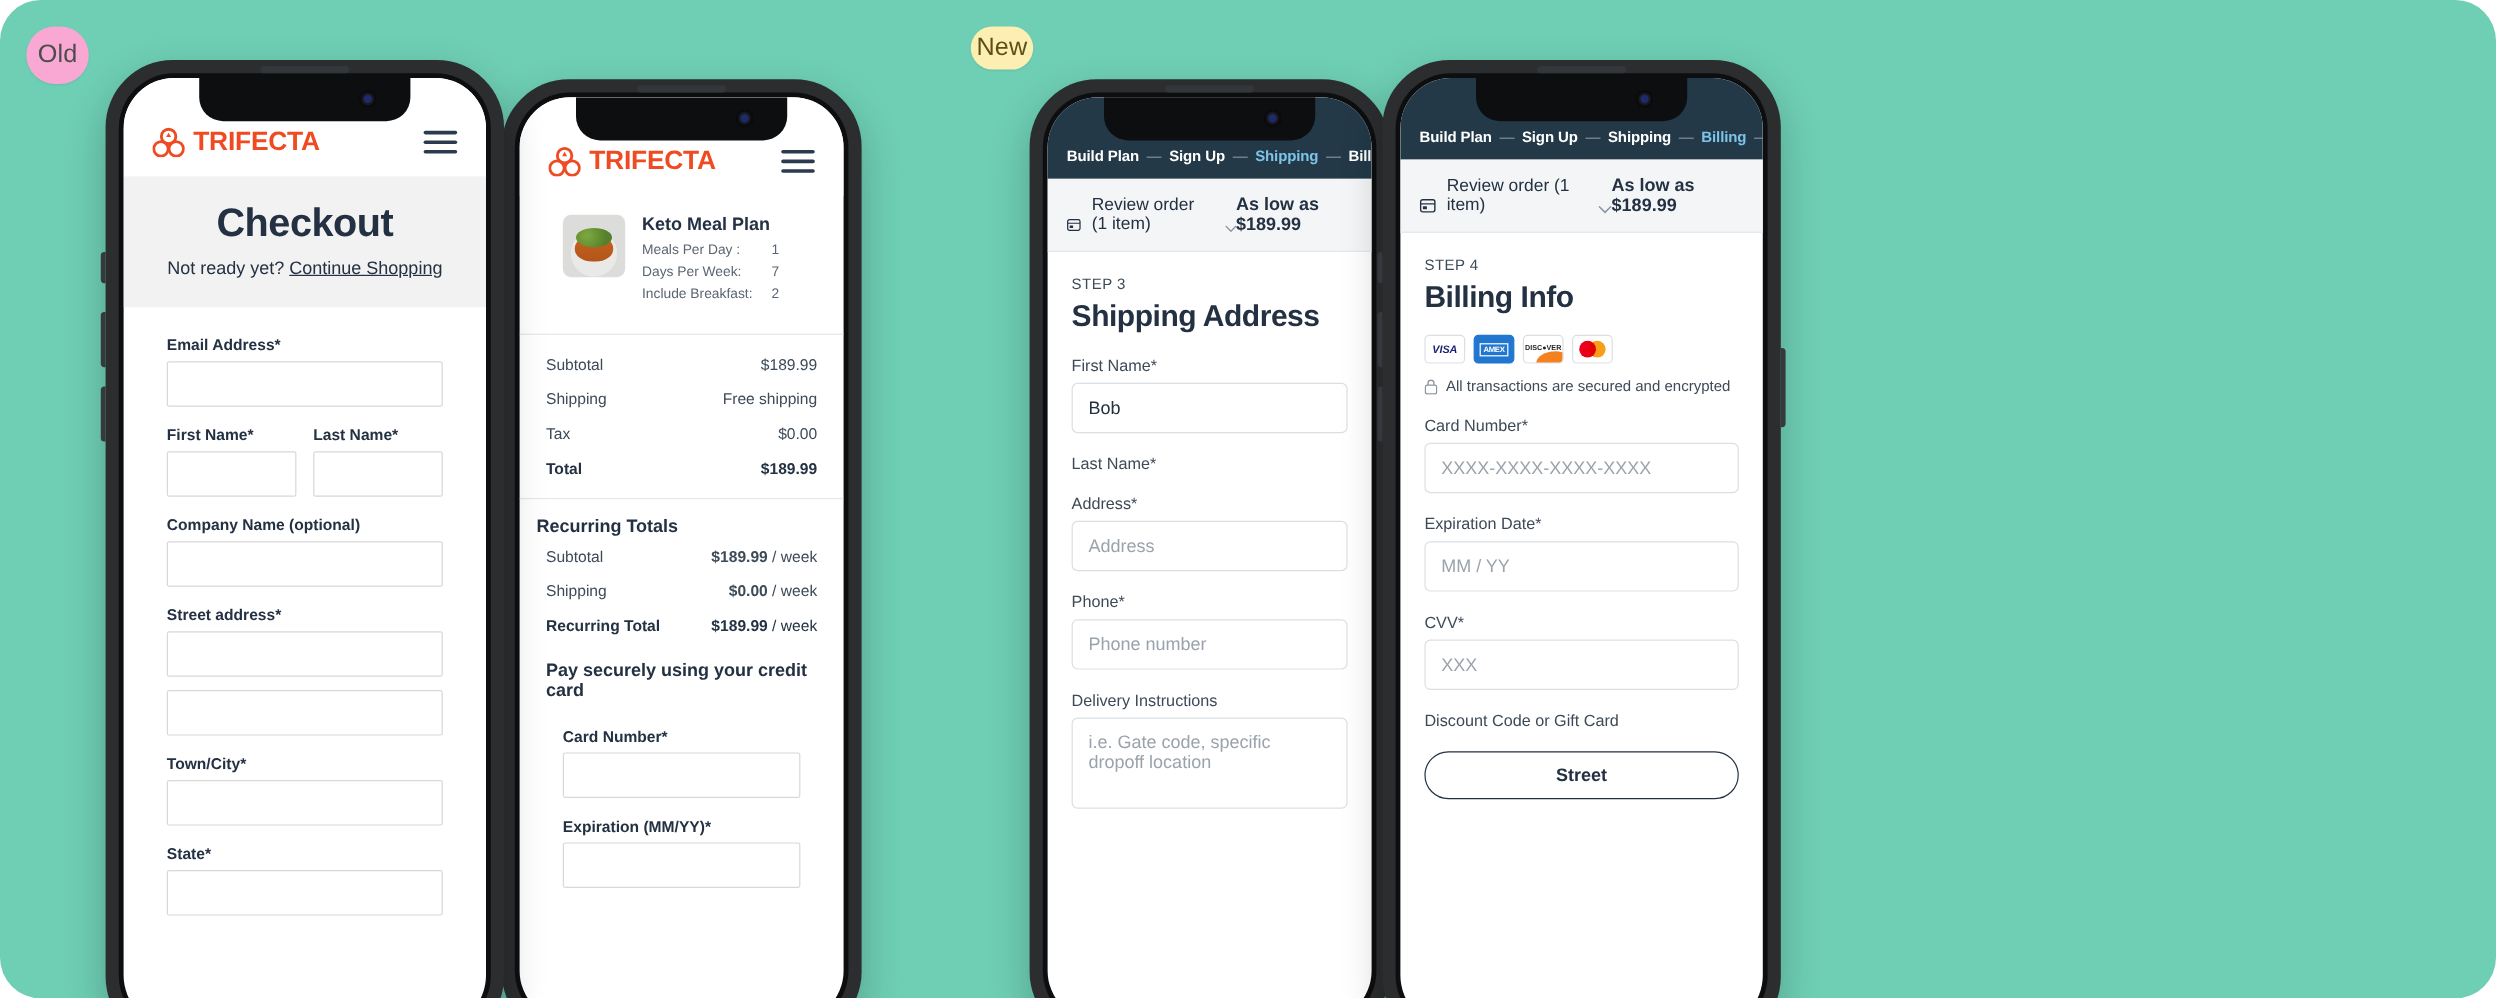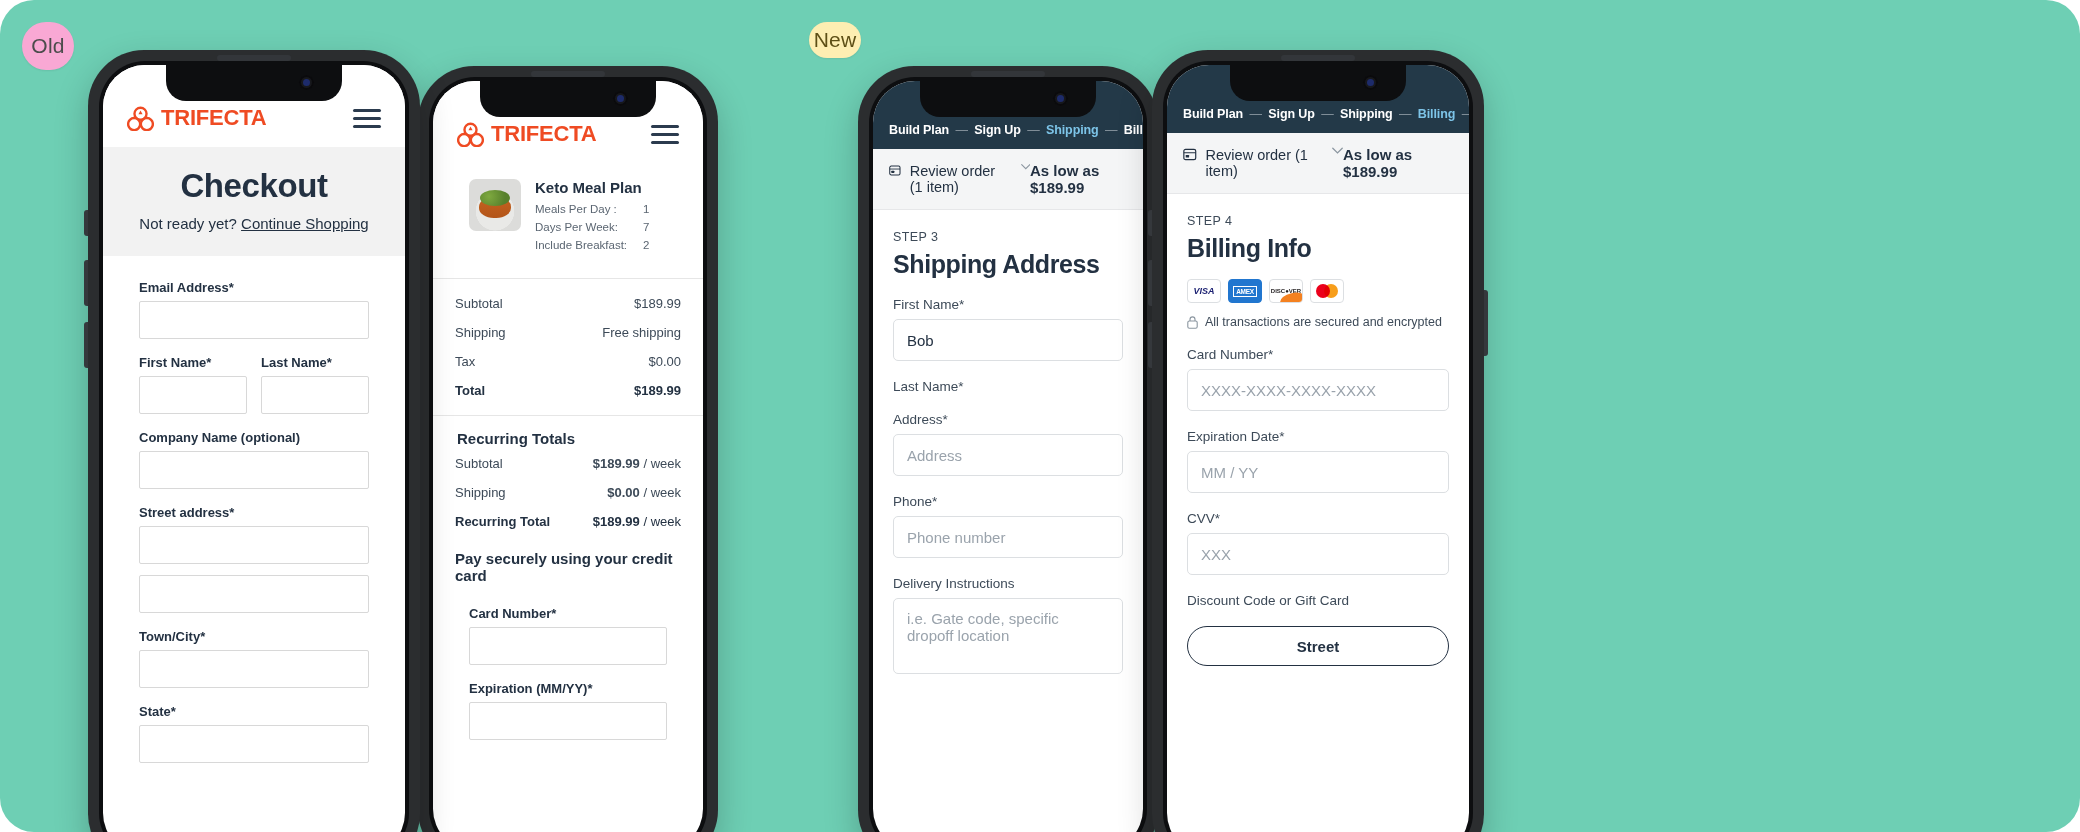--- a/index.html
+++ b/index.html
@@ -150,40 +150,40 @@
   .prod .pname { font-size: 15px; font-weight: 800; color: #233142; }
   .prod .meta { margin-top: 5px; font-size: 11.5px; color: #5b6672; line-height: 1.55; }
   .prod .meta .k { display: inline-block; min-width: 108px; }
 
   .trow {
     display: flex; justify-content: space-between; align-items: baseline;
     padding: 7px 22px; font-size: 13px; color: #3d4a58;
   }
   .trow.b { font-weight: 800; color: #233142; }
   .hr { height: 1px; background: #e6e6e6; margin: 10px 0; }
-  .sechead { padding: 4px 24px 2px; font-size: 15px; font-weight: 800; color: #233142; }
+  .sechead { padding: 4px 14px 2px; font-size: 15px; font-weight: 800; color: #233142; }
   .paytitle { padding: 14px 22px 4px; font-size: 15px; font-weight: 800; color: #233142; }
 
   
   .stepbar {
     background: #233948; color: #fff;
     padding: 42px 16px 12px;
     font-size: 12.5px; font-weight: 700;
     white-space: nowrap; text-align: center;
     letter-spacing: -.1px;
   }
   .stepbar .dash { color: #8e9aa4; font-weight: 400; padding: 0 3px; }
   .stepbar .on { color: #7dc4e8; }
 
   .reviewbar {
     display: flex; align-items: center; justify-content: space-between;
     background: #f4f5f6; padding: 13px 16px;
     border-bottom: 1px solid #e6e7e9;
   }
-  .reviewbar .left { display: flex; align-items: flex-start; gap: 9px; }
+  .reviewbar .left { display: flex; align-items: flex-end; gap: 9px; }
   .reviewbar .rtxt { font-size: 14.5px; color: #233142; }
   .reviewbar .price { font-size: 15px; font-weight: 800; color: #233142; }
   .chev { width: 13px; height: 8px; }
 
   .nform { padding: 20px 20px 0; }
   .stepkicker { font-size: 12.5px; color: #3d4a58; letter-spacing: .4px; }
   .steptitle { font-size: 25px; font-weight: 800; color: #233142; margin-top: 6px; letter-spacing: -.4px; }
   .nlbl { display: block; font-size: 13.5px; color: #3d4a58; margin: 18px 0 7px; }
   .nfld {
     width: 100%; height: 42px;

